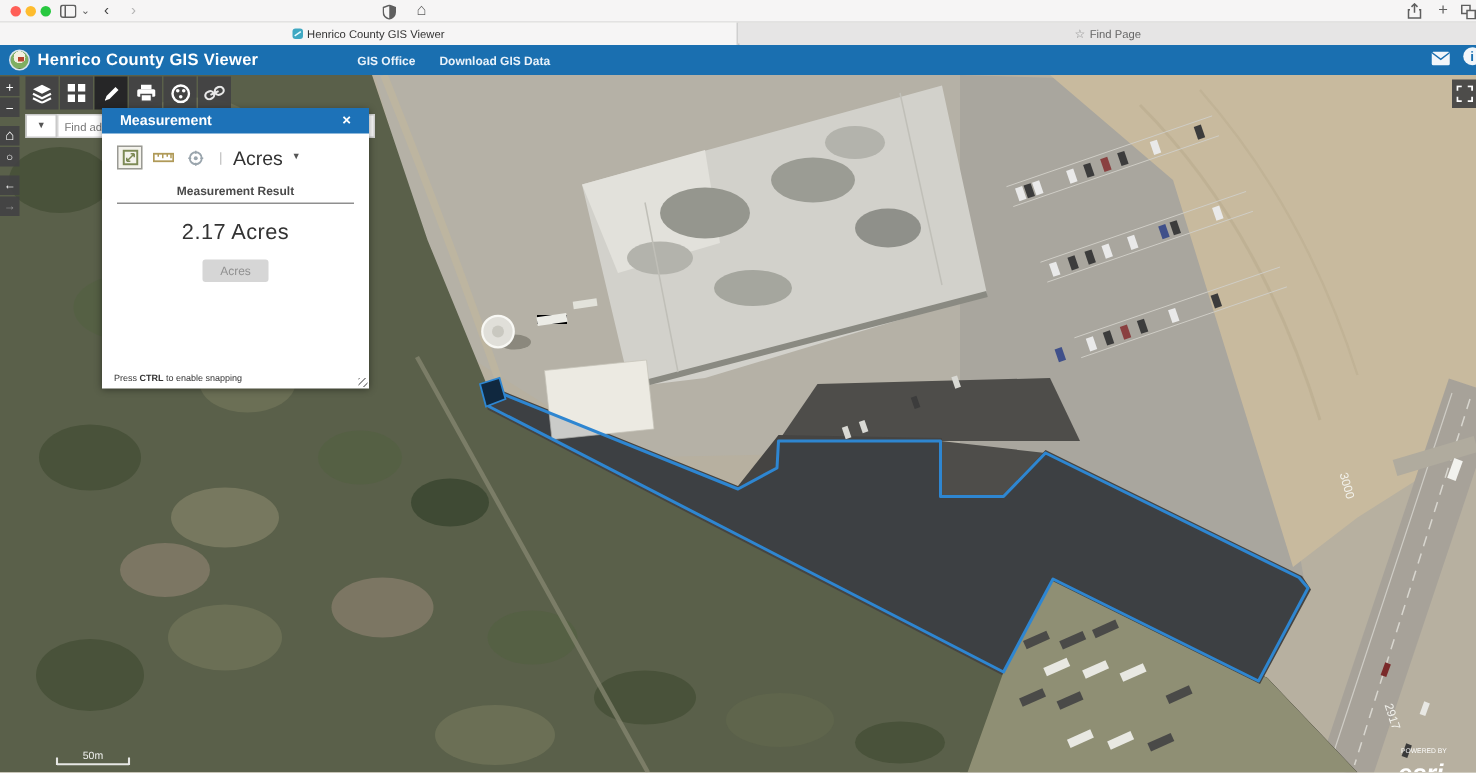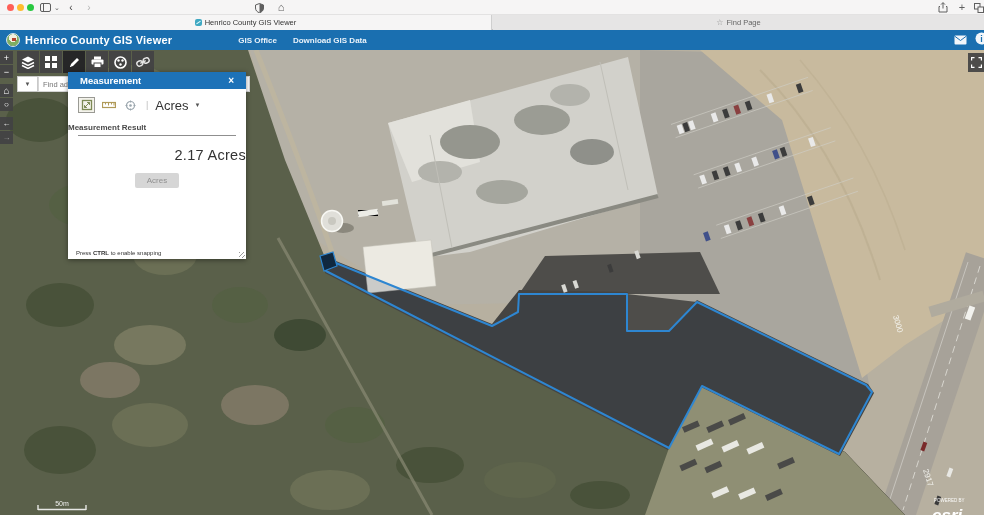--- a/index.html
+++ b/index.html
@@ -39,23 +39,23 @@
   
   .panel { position:absolute; left:68px; top:72px; width:178px; height:187px; background:#fff; box-shadow:0 1px 5px rgba(0,0,0,.45); z-index:30; }
   .panel-title { height:17px; background:#1d72b8; color:#fff; font-size:9.5px; font-weight:bold; display:flex; align-items:center; padding:0 12px; }
   .panel-close { margin-left:auto; font-size:10px; cursor:default; }
   .mtools { display:flex; align-items:center; gap:5px; padding:8px 0 0 10px; }
   .mtool { width:17px; height:16px; display:flex; align-items:center; justify-content:center; }
   .mtool.selected { border:1px solid #9a9a94; background:#f4f3ec; }
   .mdivider { color:#bbb; font-size:9px; margin-left:2px; }
   .munit { font-size:13px; color:#333; margin-left:2px; }
   .mcaret { font-size:6px; color:#555; margin-left:1px; }
-  .mresult-label { text-align:left; font-size:8px; font-weight:bold; color:#4a4a4a; margin-top:10px; }
+  .mresult-label { text-align:center; font-size:8px; font-weight:bold; color:#4a4a4a; margin-top:10px; }
   .mresult-line { border:none; border-top:1px solid #8f8f8f; margin:3px 10px 0 10px; }
-  .mresult-value { text-align:right; font-size:14.5px; color:#333; margin-top:11px; letter-spacing:.3px; }
+  .mresult-value { text-align:center; font-size:14.5px; color:#333; margin-top:11px; letter-spacing:.3px; }
   .mclear { display:block; margin:10px auto 0 auto; width:44px; height:15px; background:#d6d6d6; border:none; border-radius:2px; color:#909090; font-size:8px; font-family:"Liberation Sans",sans-serif; }
   .mhint { position:absolute; left:8px; bottom:3px; font-size:6px; color:#333; }
   .mresize { position:absolute; right:1px; bottom:1px; width:6px; height:6px; background:repeating-linear-gradient(135deg,#9a9a9a 0 1px,transparent 1px 3px); }
 
   .map-wrap { position:absolute; left:0; top:50px; width:984px; height:465px; z-index:1; }
   svg text { font-family:"Liberation Sans",sans-serif; }
 </style>
 </head>
 <body>
 

